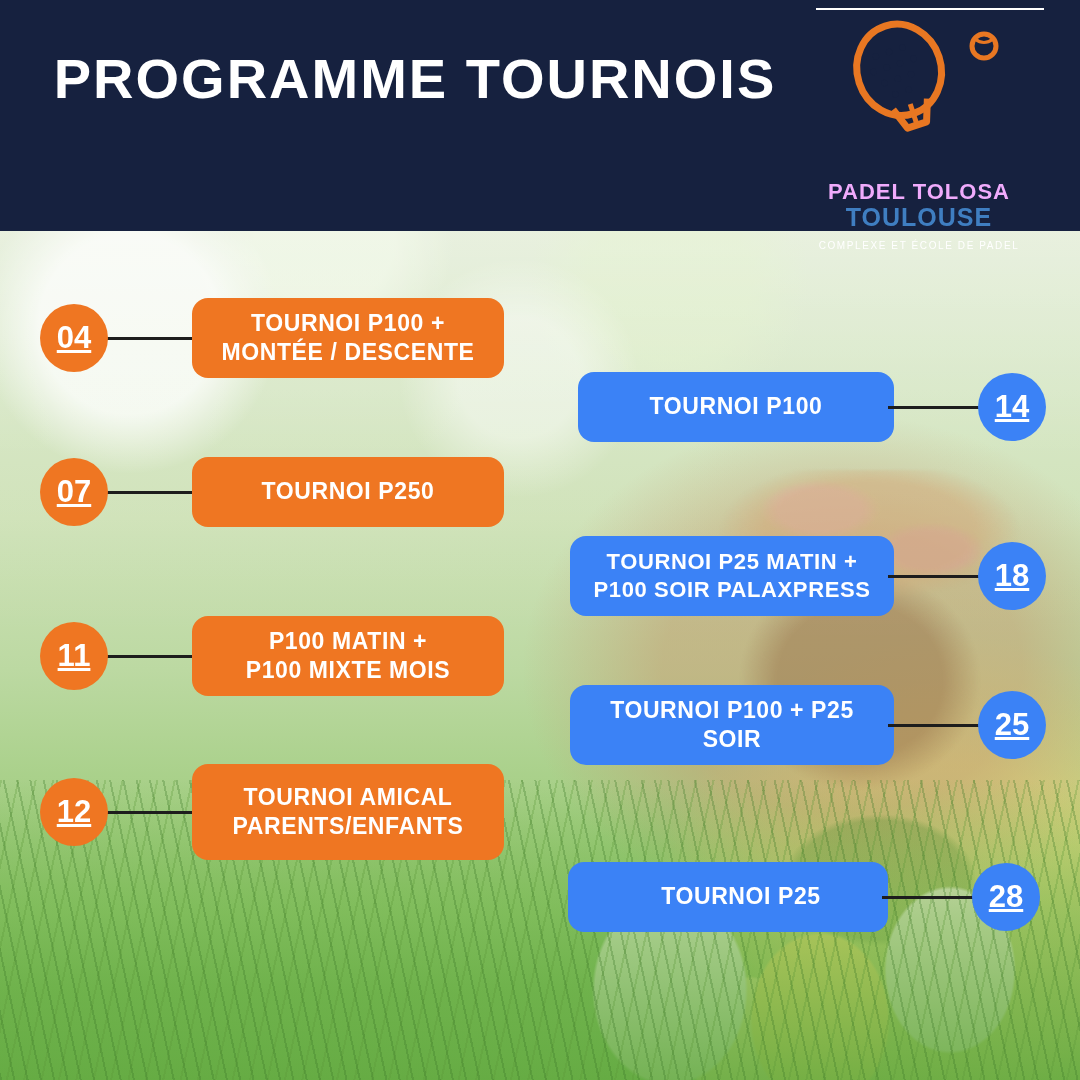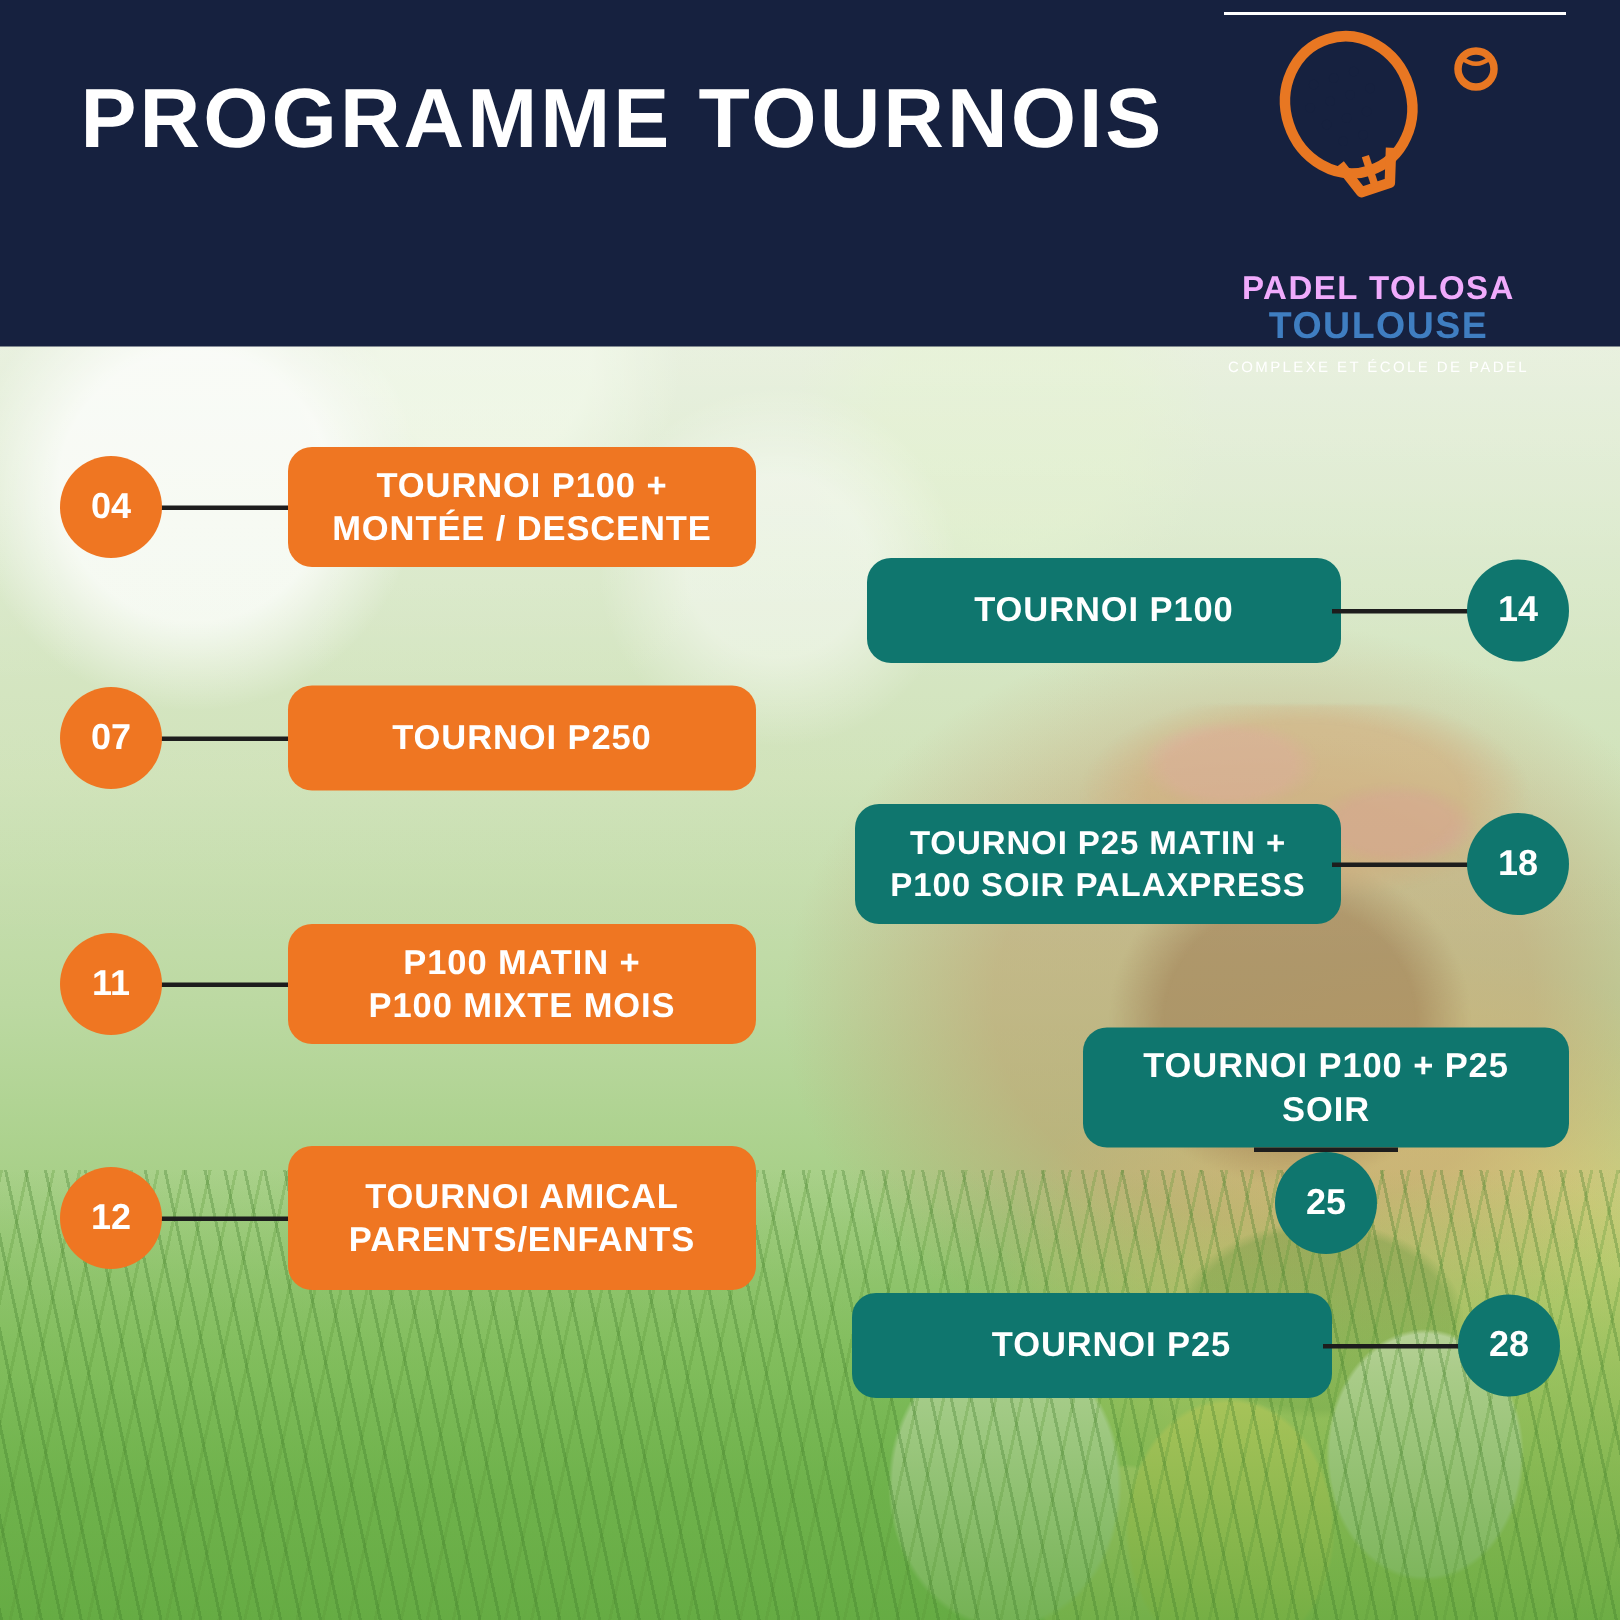--- a/index.html
+++ b/index.html
@@ -161,41 +161,42 @@
     background: #1d1d1d;
   }
   .badge {
     width: 68px;
     height: 68px;
     border-radius: 50%;
     display: flex;
     align-items: center;
     justify-content: center;
     color: #ffffff;
-    font-size: 24px;
+    font-size: 31px;
     font-weight: bold;
     flex: none;
     z-index: 2;
+    text-decoration: underline;
   }
   .pill {
     border-radius: 16px;
     display: flex;
     align-items: center;
     justify-content: center;
     text-align: center;
     color: #ffffff;
     font-size: 23px;
     font-weight: bold;
     line-height: 1.28;
     padding: 14px 18px;
     letter-spacing: 0.6px;
     box-sizing: border-box;
   }
   .orange .badge, .orange .pill { background: #ef7622; }
-  .navy .badge, .navy .pill { background: #0f766e; }
+  .navy .badge, .navy .pill { background: #3b82f6; }
 
   
   .left { left: 40px; }
   .left .connector { width: 96px; margin: 0 -6px; }
   .right { right: 34px; flex-direction: row; }
   .right .connector { width: 96px; margin: 0 -6px; }
 </style>
 </head>
 <body>
 
@@ -303,21 +304,21 @@
     <div class="pill" style="width:324px;height:80px;font-size:22px;">
       <div>
         <div>TOURNOI P25 MATIN +</div>
         <div>P100  SOIR PALAXPRESS</div>
       </div>
     </div>
     <div class="connector"></div>
     <div class="badge">18</div>
   </div>
 
-  <div class="row right navy" style="top:685px;flex-direction:column;">
+  <div class="row right navy" style="top:685px;">
     <div class="pill" style="width:324px;height:80px;">
       <div>
         <div>TOURNOI P100 + P25</div>
         <div>SOIR</div>
       </div>
     </div>
     <div class="connector"></div>
     <div class="badge">25</div>
   </div>
 

